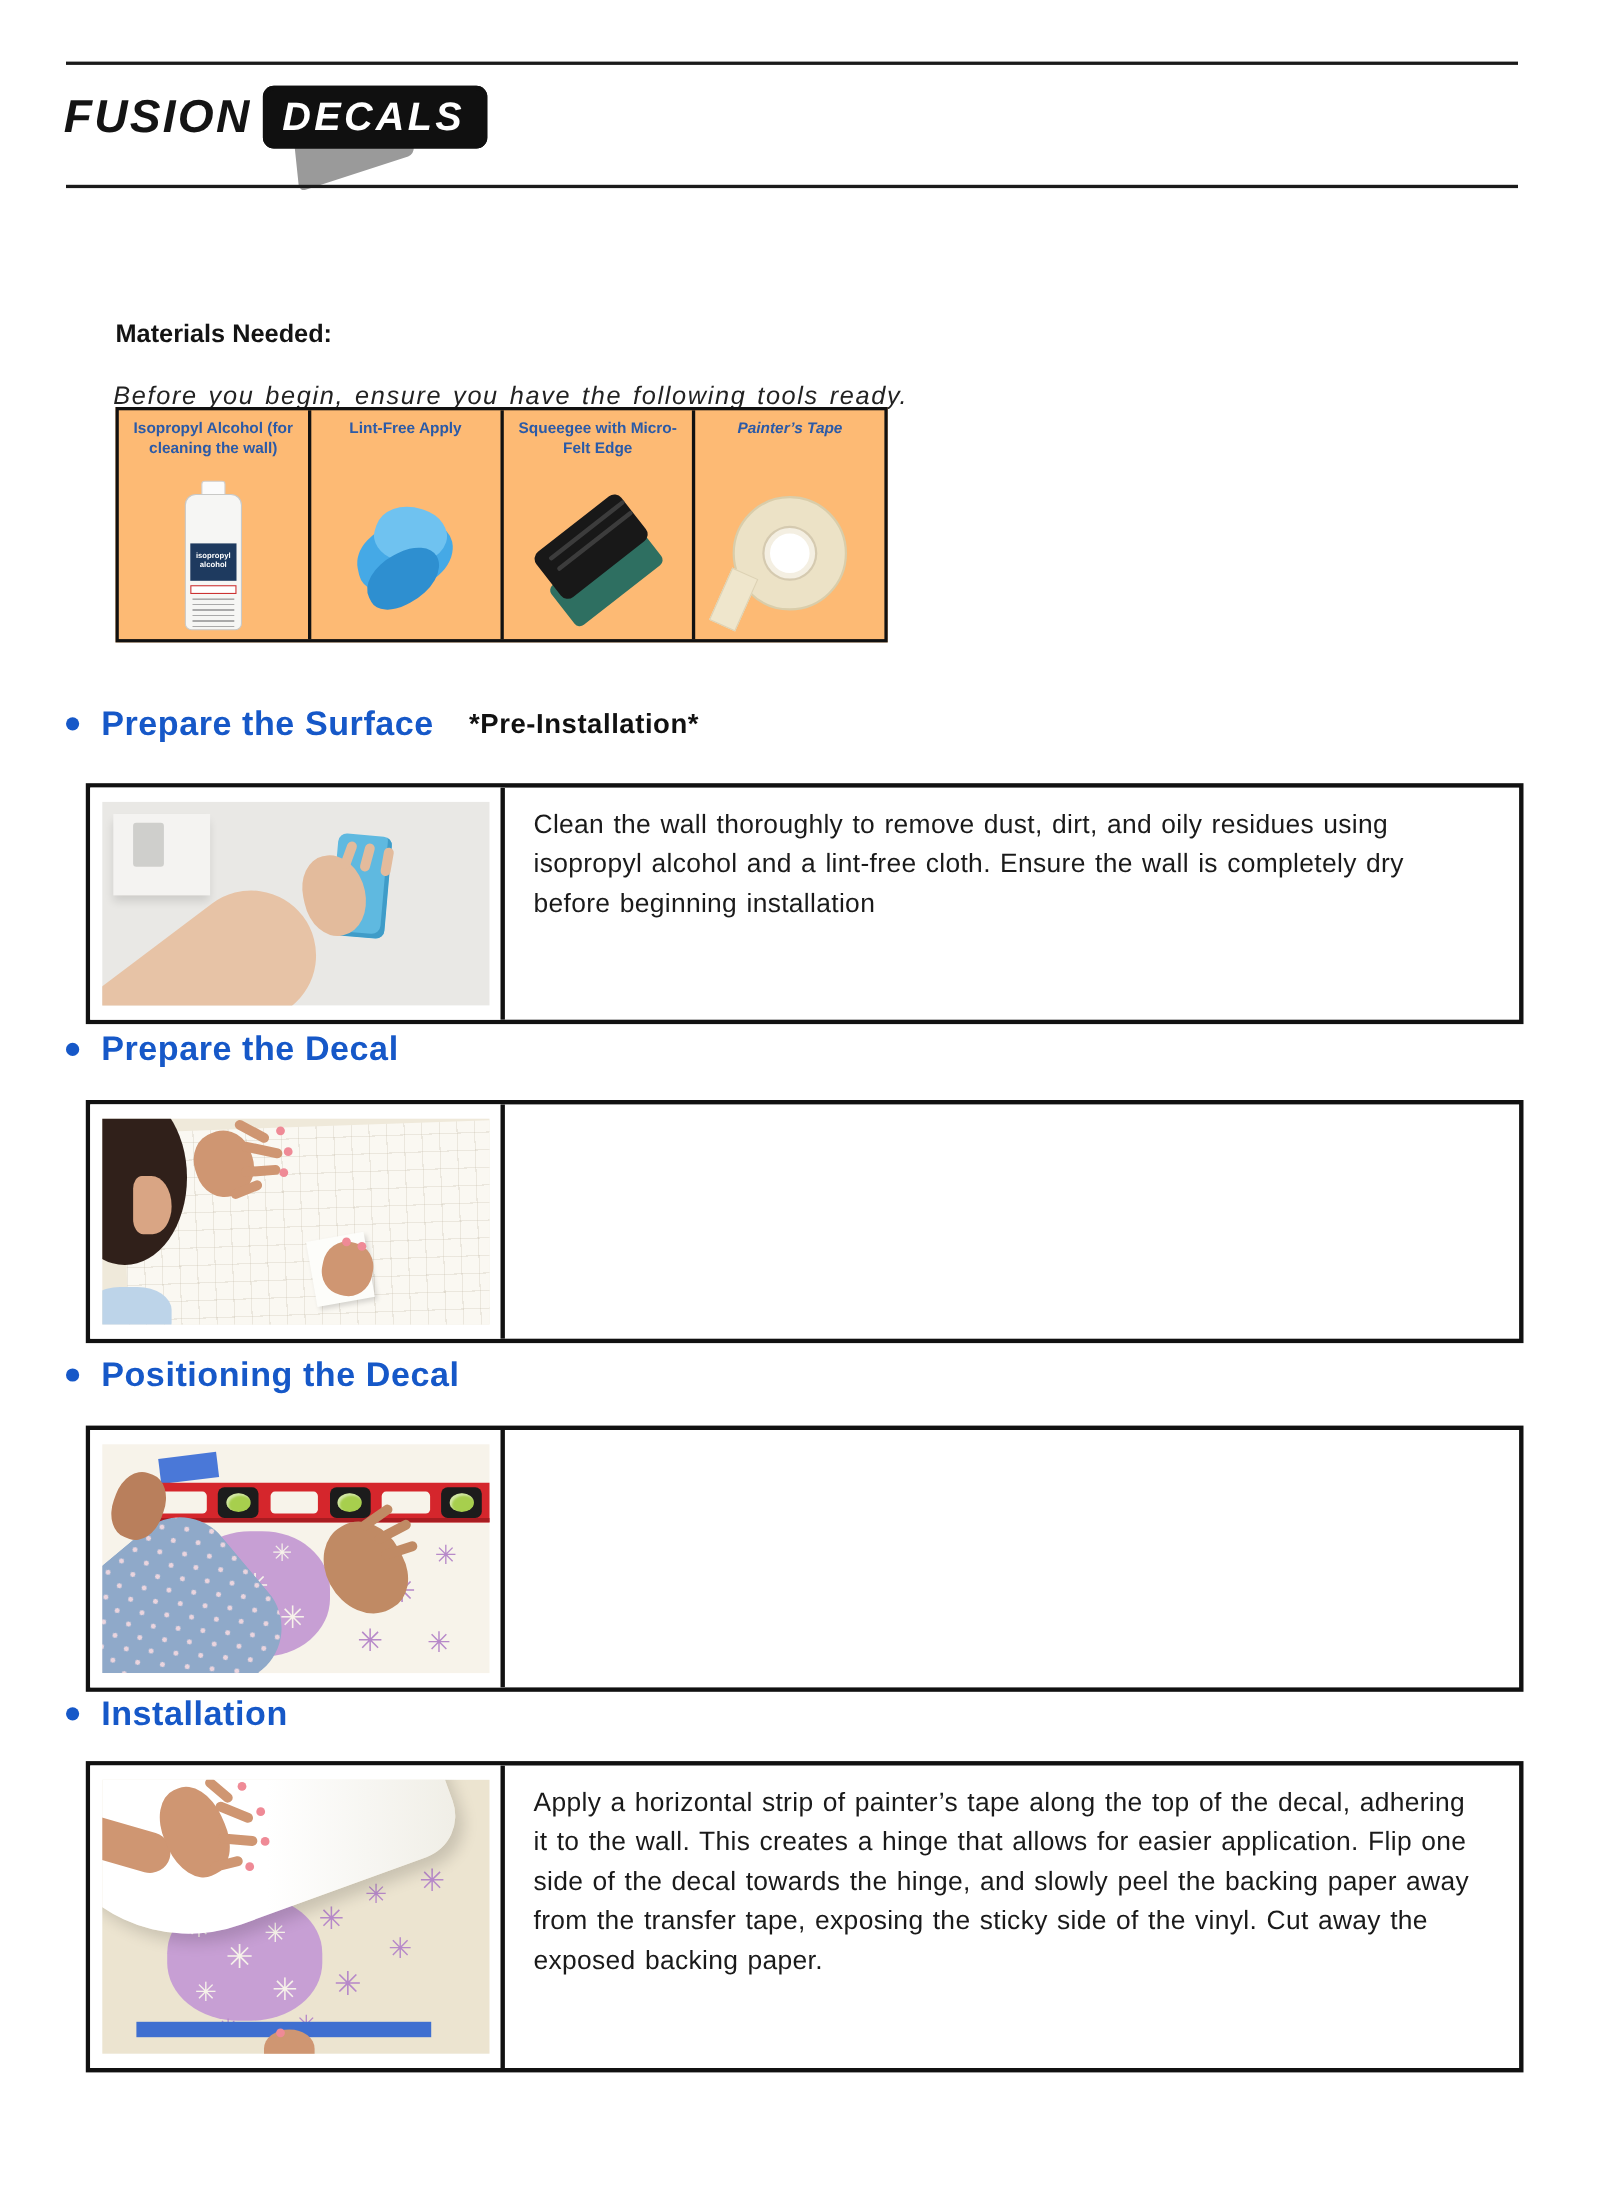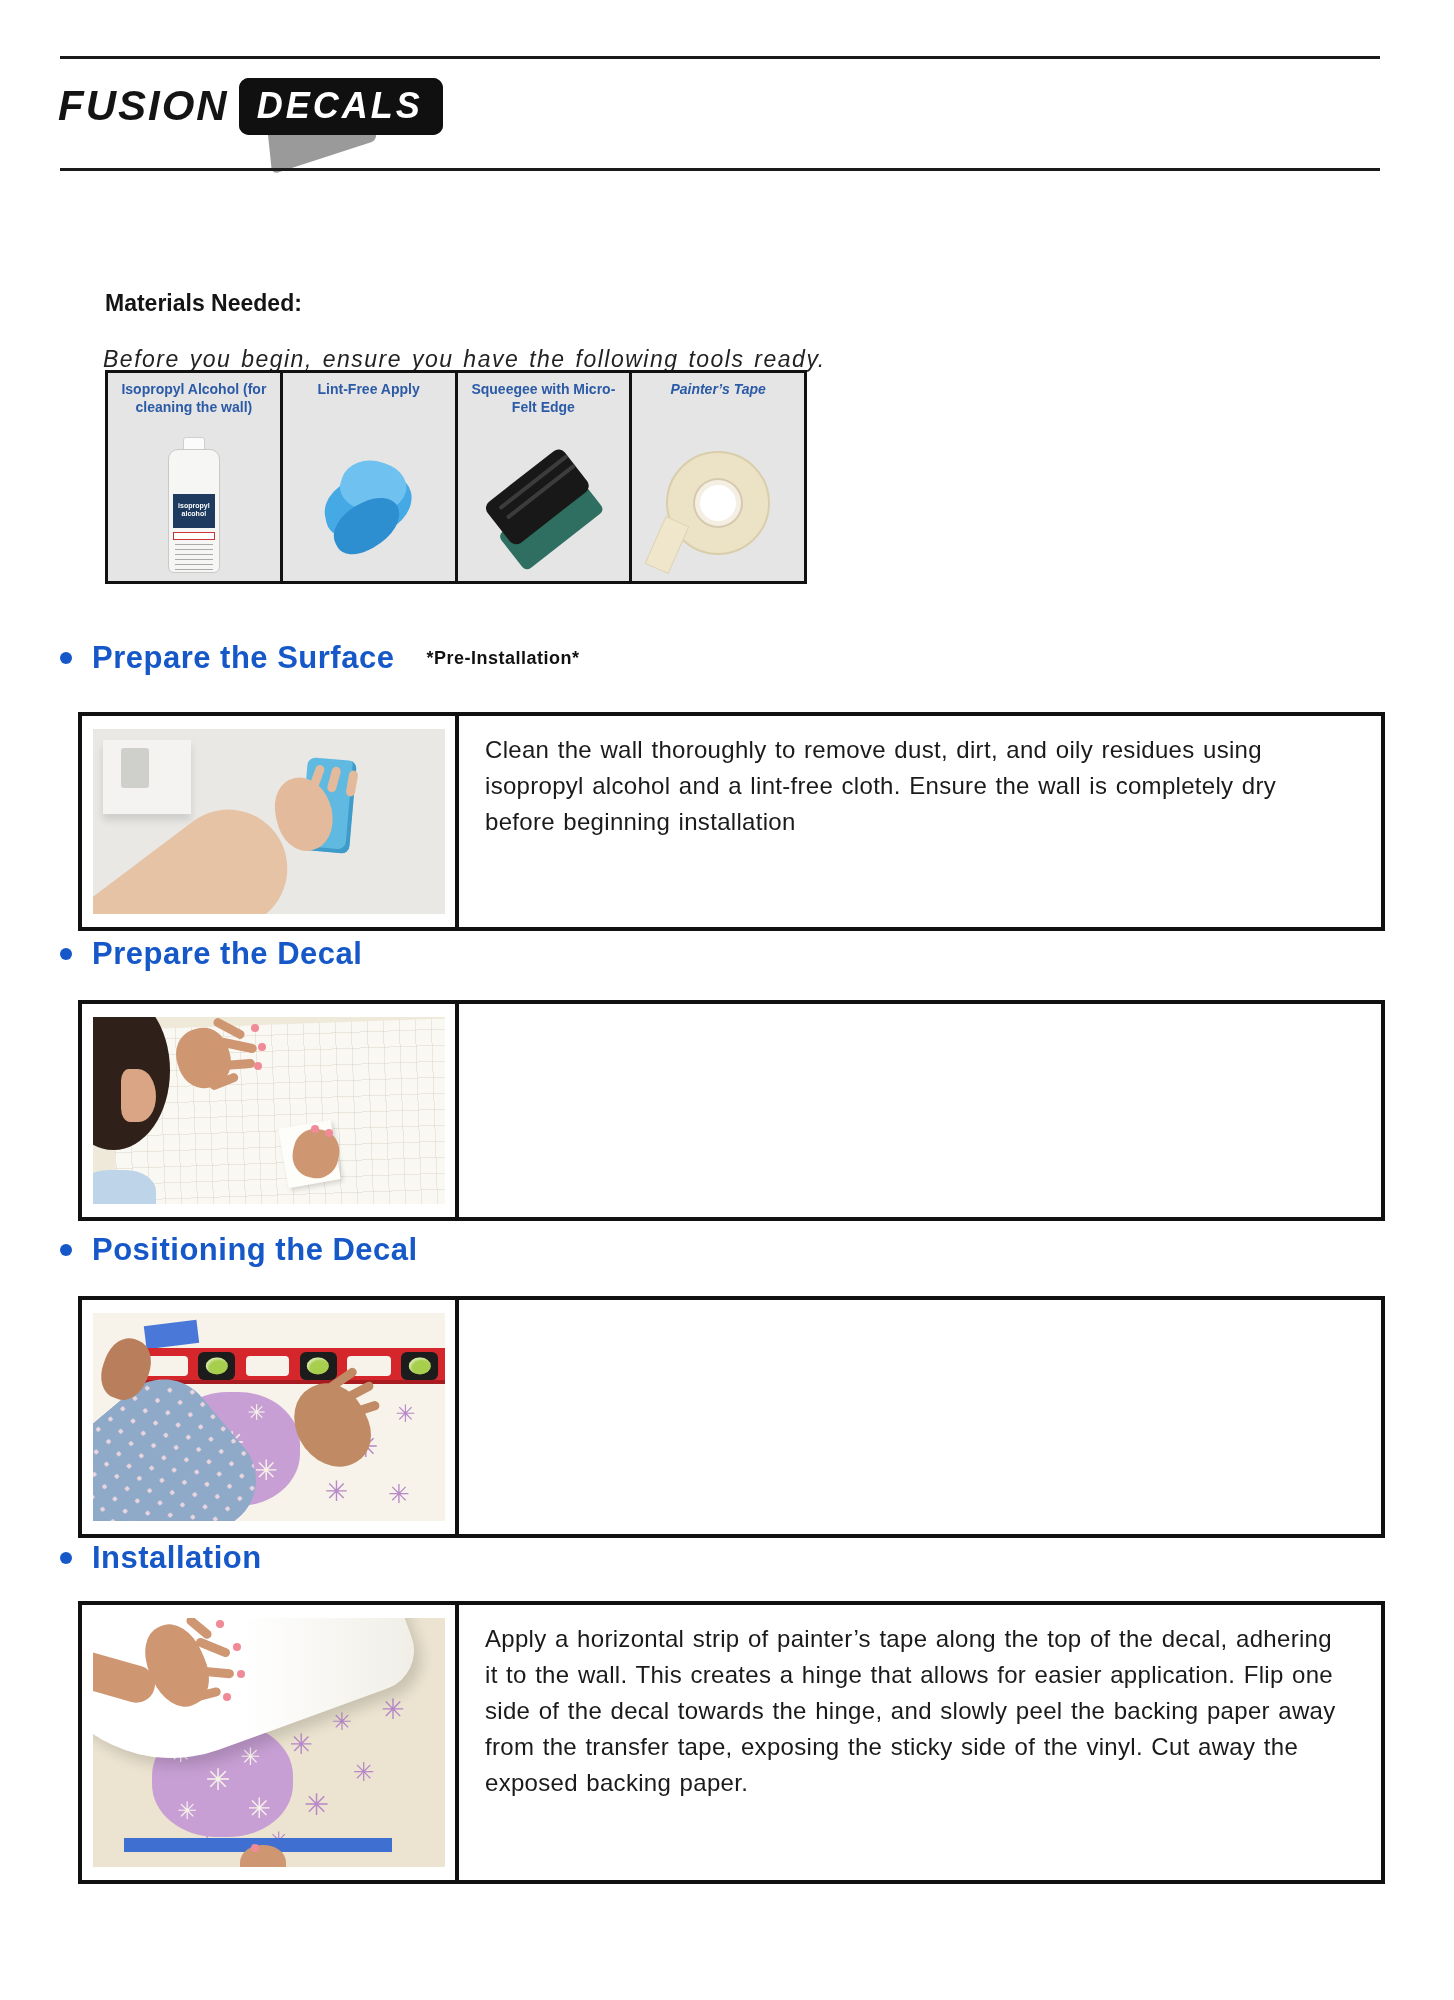--- a/index.html
+++ b/index.html
@@ -22,21 +22,21 @@
   .title-row { position:absolute; left:83px; top:203px; display:flex; align-items:center; }
   .title-bar { width:9px; height:56px; background:#000; margin-right:10px; }
   .page-title { font-size:47px; font-weight:bold; letter-spacing:2px; color:#1453b4; }
 
   .mat-heading { position:absolute; left:105px; top:290px; font-size:23px; font-weight:bold; color:#141414;text-align:center; }
   .mat-sub { position:absolute; left:103px; top:326px; font-size:23px; font-style:italic;
              letter-spacing:1.5px; word-spacing:2px; color:#222;margin-top:20px; }
 
   
   .mat-table { position:absolute; left:105px; top:370px; width:702px; height:214px;
-               border:3px solid #111; display:flex; background:#e5e5e5; }
+               border:3px solid #111; display:flex; background:#fdba74; }
   .mat-cell { flex:1; border-right:3px solid #111; position:relative; padding-top:7px; }
   .mat-cell:last-child { border-right:none;font-style:italic; }
   .mat-label { font-size:14px; font-weight:bold; color:#2b5aa7; text-align:center; line-height:1.3; padding:0 8px; }
   .mat-art { position:absolute; left:0; right:0; top:62px; bottom:4px; }
 
   
   .bottle { position:absolute; left:50%; top:2px; transform:translateX(-50%); width:52px; height:136px; }
   .bottle-cap { position:absolute; left:50%; transform:translateX(-50%); top:0; width:22px; height:14px;
                 background:#fbfbfb; border:1px solid #cfcfcf; border-radius:3px 3px 0 0; }
   .bottle-body { position:absolute; left:0; top:12px; width:52px; height:124px; background:#f6f6f4;
@@ -63,21 +63,21 @@
                background:#ece2c6; border:2px solid #d9cdaa; border-radius:50%; }
   .tape-hole { position:absolute; left:50%; top:50%; transform:translate(-50%,-50%); width:46px; height:46px;
                background:#fff; border:5px solid #f4efe2; border-radius:50%; box-shadow:0 0 0 2px #d5cab0; }
   .tape-tail { position:absolute; left:-14px; bottom:-18px; width:26px; height:52px; background:#efe6cc;
                border:1px solid #ddd2b4; transform:rotate(24deg); }
 
   
   .sec-head { position:absolute; left:60px; display:flex; align-items:center; }
   .sec-bullet { width:12px; height:12px; border-radius:50%; background:#1658c8; margin-right:20px; }
   .sec-title { font-size:31px; font-weight:bold; color:#1658c8; letter-spacing:0.5px; }
-  .sec-note { font-size:18px; font-weight:bold; color:#111; margin-left:32px; letter-spacing:0.5px; }
+  .sec-note { font-size:25px; font-weight:bold; color:#111; margin-left:32px; letter-spacing:0.5px; }
 
   .sec-box { position:absolute; left:78px; width:1307px; border:4px solid #111; display:flex; background:#fff; }
   .img-cell { width:377px; flex:none; border-right:4px solid #111; display:flex;
               align-items:center; justify-content:center; background:#fff; }
   .photo { width:352px; height:calc(100% - 26px); position:relative; overflow:hidden; }
   .txt-cell { flex:1; padding:16px 30px 12px 26px; }
   .sec-body { font-size:24px; color:#1a1a1a; line-height:1.5; letter-spacing:0.3px; word-spacing:1.5px; }
 
   
   .ph1 { background:#e9e8e5; }

